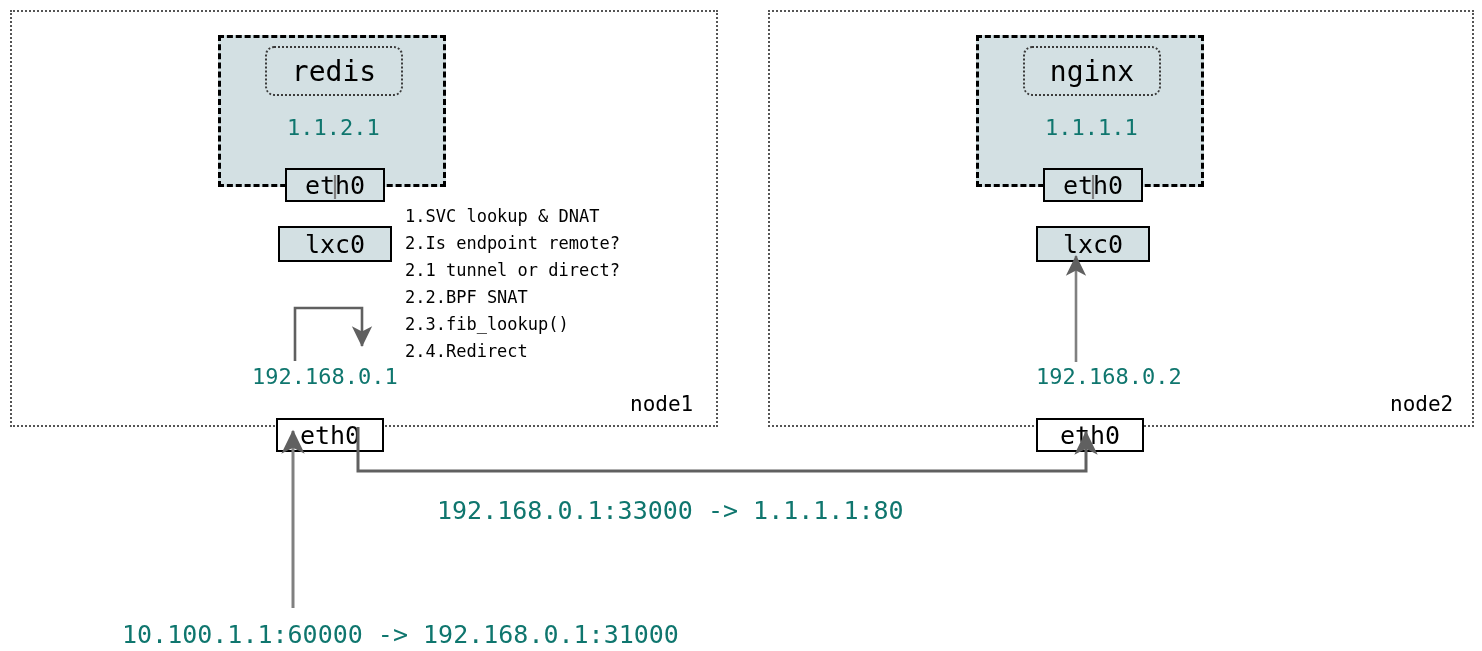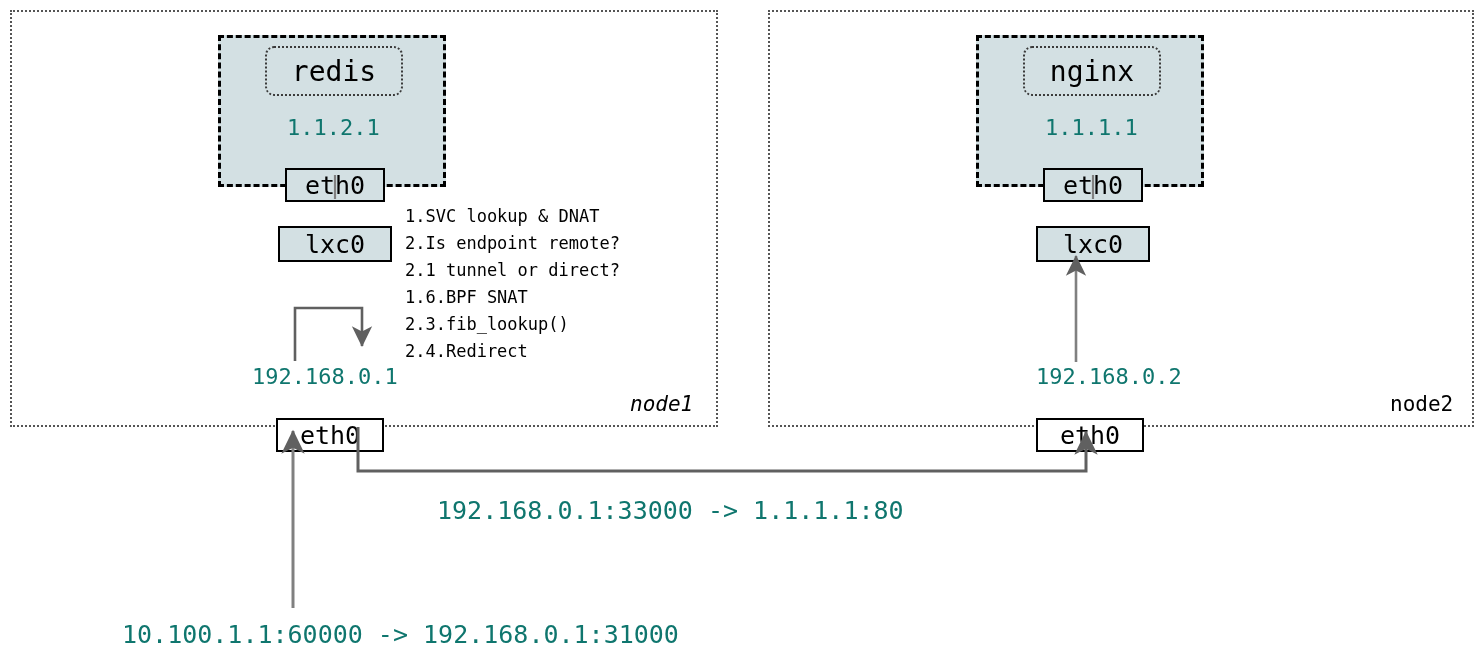--- a/index.html
+++ b/index.html
@@ -76,37 +76,37 @@
     line-height:26.6px;
     color:#000;
   }
 </style>
 </head>
 <body>
 
 <div class="stage">
 
   <div class="node-box" style="left:10px;top:10px;width:708px;height:417px;"></div>
-  <div class="node-label" style="left:630px;top:392px;font-style:italic;">node1</div>
+  <div class="node-label" style="left:630px;top:392px;">node1</div>
 
   <div class="pod-box" style="left:218px;top:35px;width:228px;height:152px;"></div>
   <div class="ctr-box" style="left:265px;top:46px;width:138px;height:50px;">redis</div>
   <div class="txt ip" style="left:287px;top:117px;">1.1.2.1</div>
   <div class="iface filled" style="left:285px;top:141px;width:100px;height:34px;">eth0</div>
 
   <div class="iface filled" style="left:278px;top:199px;width:114px;height:36px;">lxc0</div>
 
   <div class="txt ip" style="left:252px;top:366px;">192.168.0.1</div>
   <div class="iface" style="left:276px;top:391px;width:108px;height:34px;">eth0</div>
 
   <div class="steps">
     <div style="position:absolute;left:405px;top:203px;white-space:pre;">1.SVC lookup &amp; DNAT</div>
     <div style="position:absolute;left:405px;top:230px;white-space:pre;">2.Is endpoint remote?</div>
     <div style="position:absolute;left:405px;top:257px;white-space:pre;">2.1 tunnel or direct?</div>
-    <div style="position:absolute;left:405px;top:284px;white-space:pre;">1.6.BPF SNAT</div>
+    <div style="position:absolute;left:405px;top:284px;white-space:pre;">2.2.BPF SNAT</div>
     <div style="position:absolute;left:405px;top:311px;white-space:pre;">2.3.fib_lookup()</div>
     <div style="position:absolute;left:405px;top:338px;white-space:pre;">2.4.Redirect</div>
   </div>
 
   <div class="node-box" style="left:768px;top:10px;width:706px;height:417px;"></div>
   <div class="node-label" style="left:1390px;top:392px;">node2</div>
 
   <div class="pod-box" style="left:976px;top:35px;width:228px;height:152px;"></div>
   <div class="ctr-box" style="left:1023px;top:46px;width:138px;height:50px;">nginx</div>
   <div class="txt ip" style="left:1045px;top:117px;">1.1.1.1</div>

